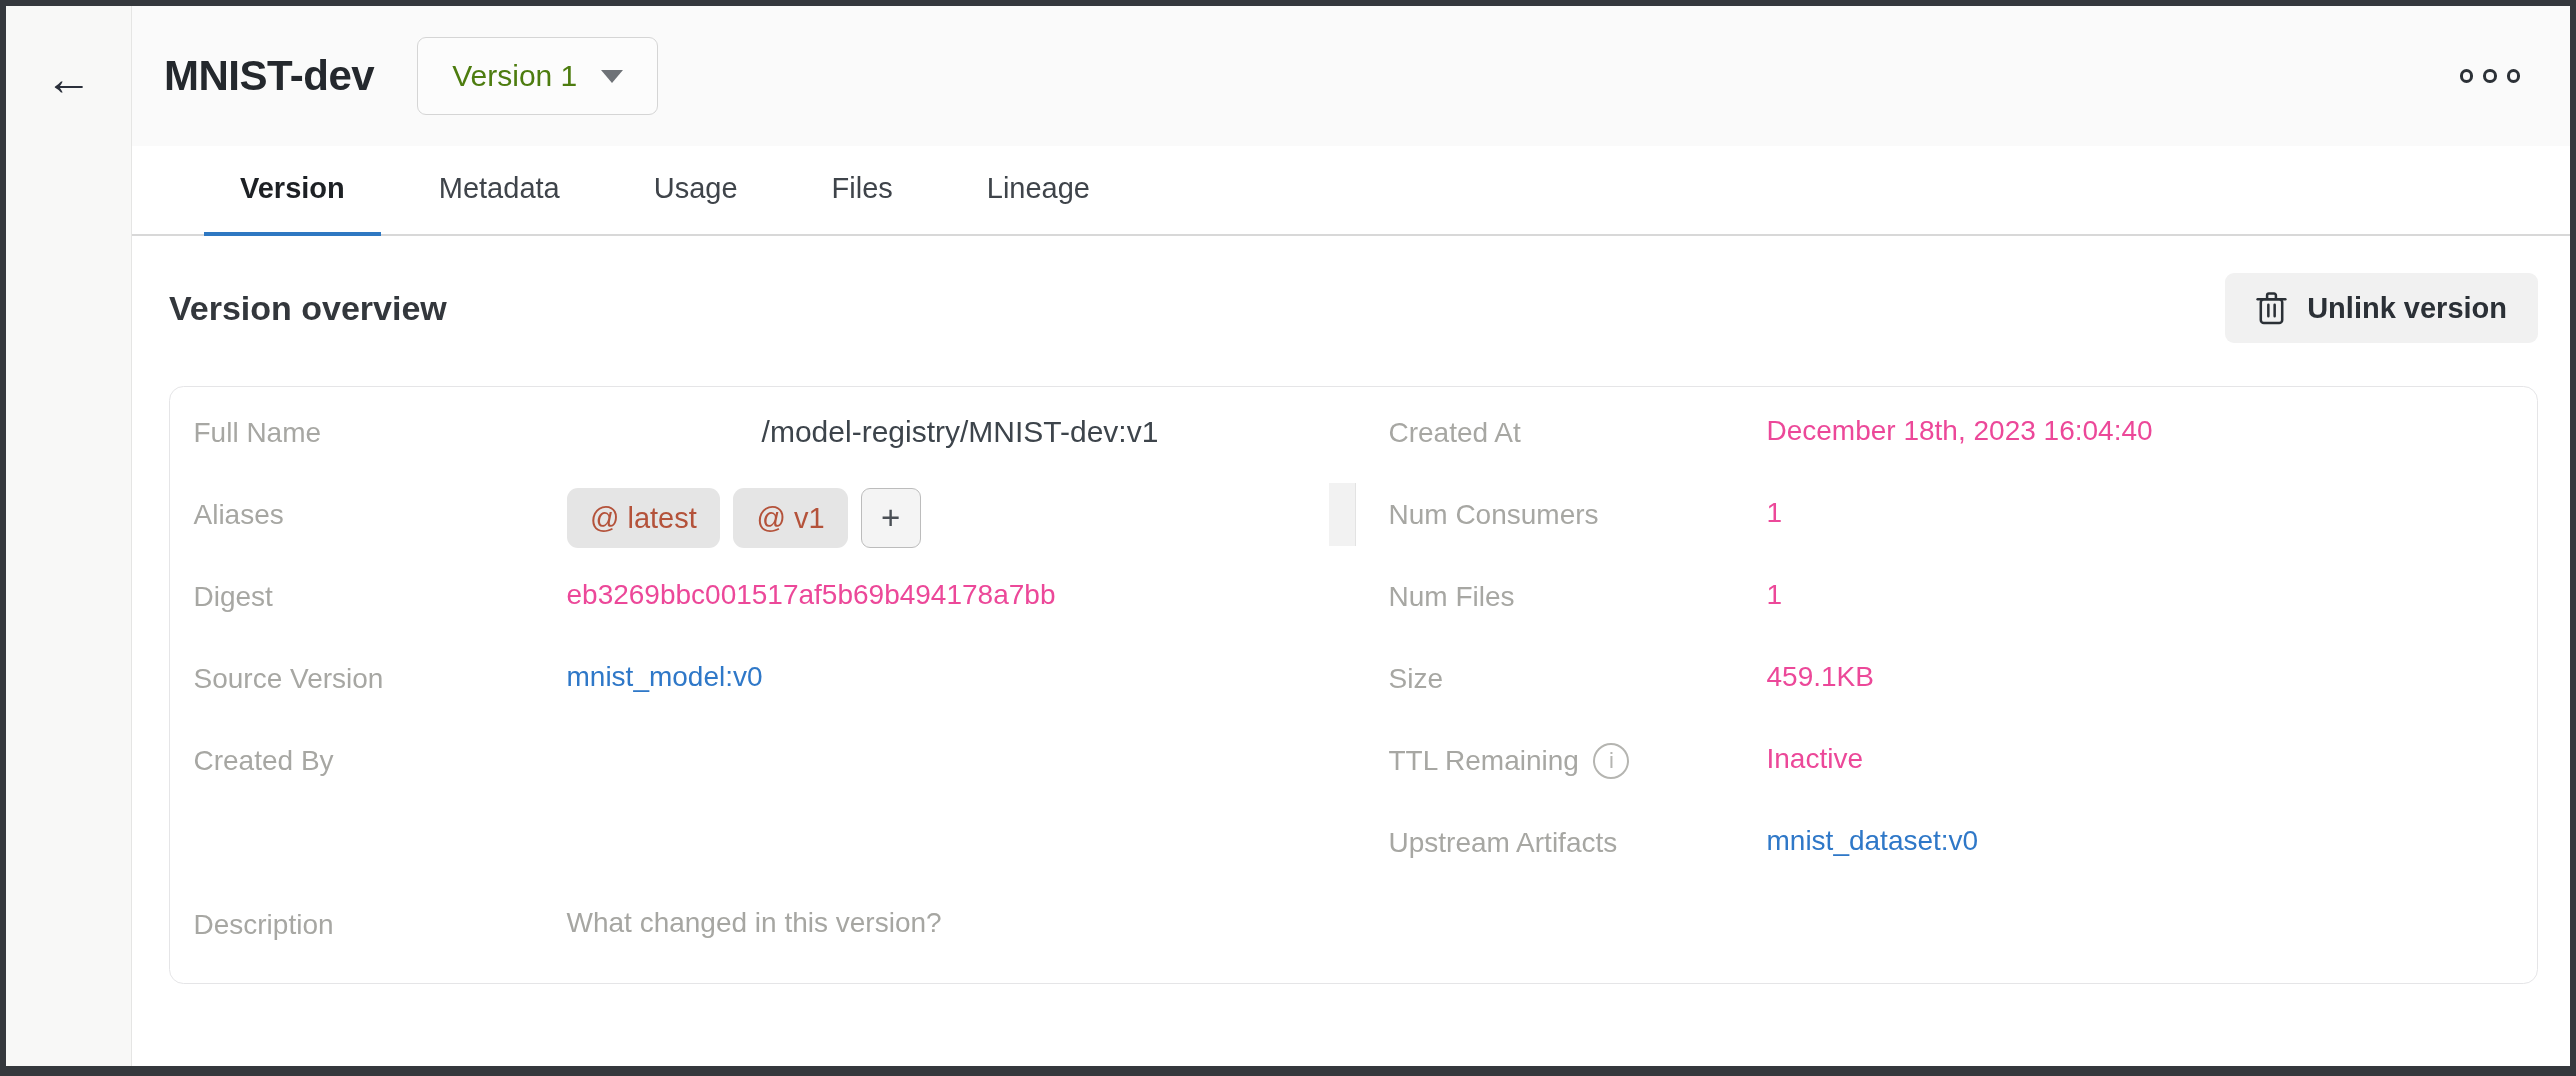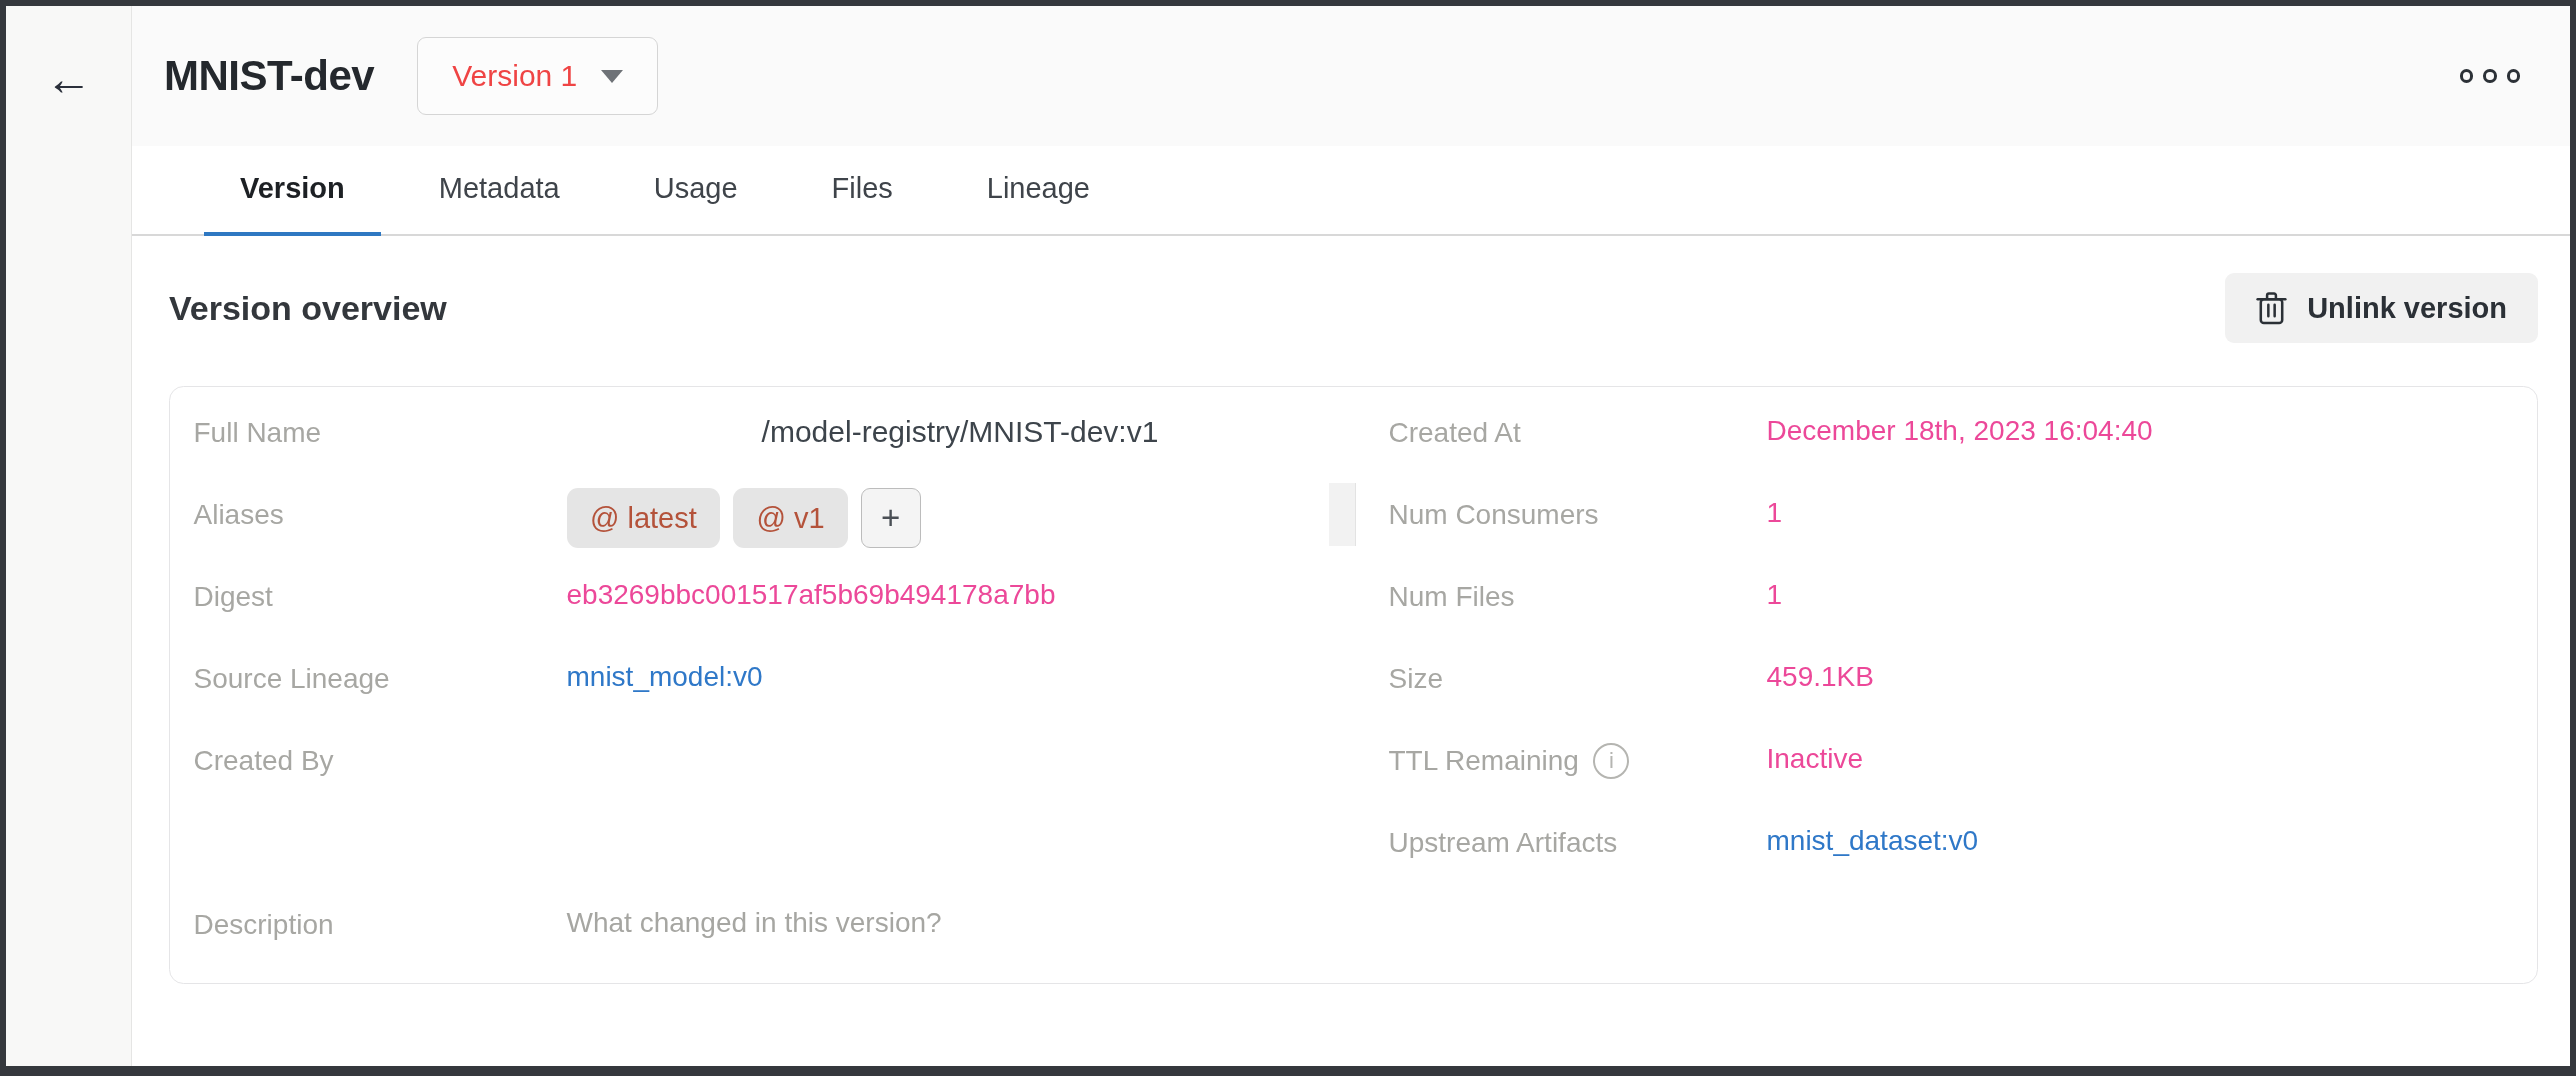--- a/index.html
+++ b/index.html
@@ -52,21 +52,21 @@
     height:78px;
     padding:0 34px;
     background:#fcfcfc;
     border:1.8px solid #d5d5d5;
     border-radius:9px;
     display:flex;
     align-items:center;
     gap:23.5px;
     cursor:pointer;
   }
-  .version-select .vs-label { font-size:30px; color:#ef4444; }
+  .version-select .vs-label { font-size:30px; color:#4d7c0f; }
   .caret-down {
     width:0; height:0;
     border-left:11.7px solid transparent;
     border-right:11.7px solid transparent;
     border-top:13.5px solid #6e7277;
   }
   .spacer { flex:1 1 auto; }
   .overflow-menu { display:flex; gap:10px; align-items:center; cursor:pointer; }
   .overflow-menu .dot {
     width:13.5px; height:13.5px;
@@ -300,21 +300,21 @@
           </div>
         </div>
         <div class="row right-col">
           <div class="field-label">Num Files</div>
           <div class="value-area">
             <div class="field-value">1</div>
           </div>
         </div>
 
         <div class="row left-col">
-          <div class="field-label">Source Lineage</div>
+          <div class="field-label">Source Version</div>
           <div class="value-area">
             <div class="field-value link">mnist_model:v0</div>
           </div>
         </div>
         <div class="row right-col">
           <div class="field-label">Size</div>
           <div class="value-area">
             <div class="field-value">459.1KB</div>
           </div>
         </div>

